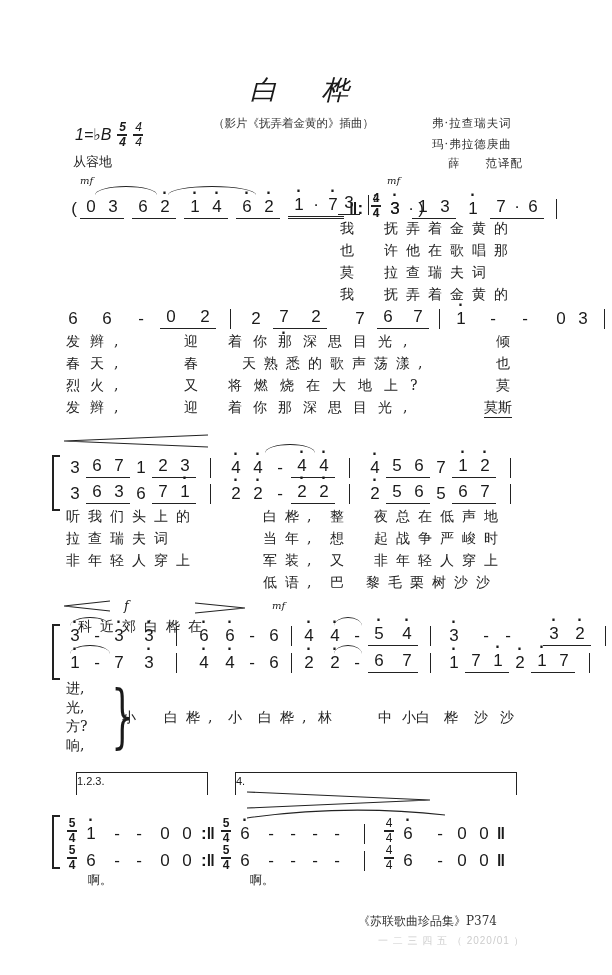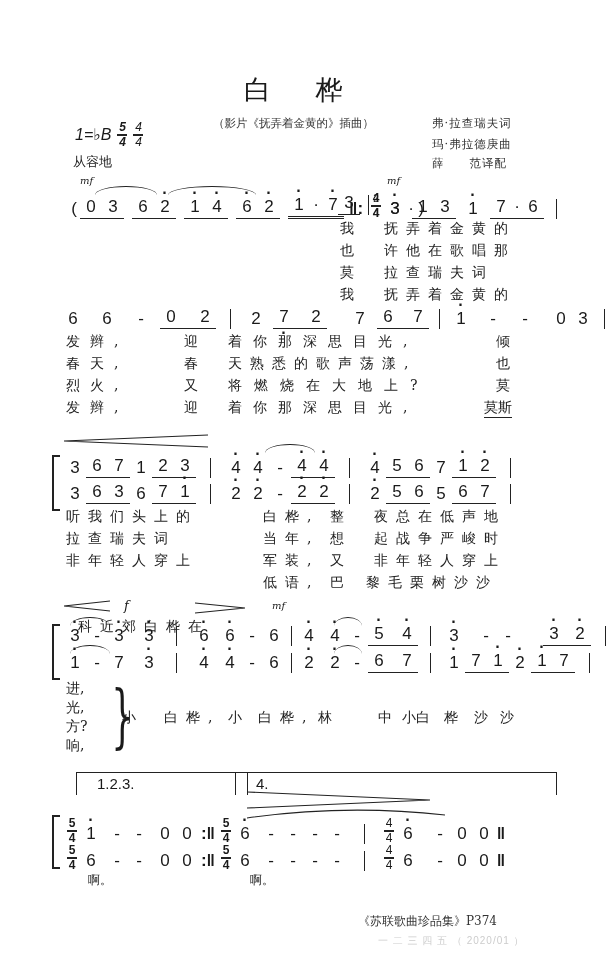--- a/index.html
+++ b/index.html
@@ -20,32 +20,32 @@
   .n.lo::after { content: "·"; position: absolute; left: 0; right: 0; bottom: -14px; font-size: 16px; line-height: 1; font-weight: bold;}
   .ul { border-bottom: 1px solid #222; padding-bottom: 1px; display: inline-flex; }
   .ul2 { border-bottom: 3px double #222; }
   .bar { display: inline-block; width: 1px; height: 20px; background: #222; margin: 0 8px; vertical-align: middle; }
   .lyric { font-family: "DejaVu Serif", serif; font-size: 14px; color: #222; }
   .frac { display: inline-flex; flex-direction: column; align-items: center; font-size: 12px; line-height: 11px; font-weight: bold; margin: 0 3px; }
   .frac .ln { width: 10px; height: 1.5px; background: #222; margin: 1px 0; }
   .bracket { position: absolute; width: 6px; border: 2px solid #222; border-right: none; }
   .slur { position: absolute; border-top: 1.3px solid #222; border-radius: 50% 50% 0 0 / 100% 100% 0 0; height: 8px; }
   .hair { position: absolute; }
-  .volta { position: absolute; border-top: 1.3px solid #222; border-left: 1.3px solid #222; height: 18px; font-size: 15px; padding: 2px 20px; }
+  .volta { position: absolute; border-top: 1.3px solid #222; border-left: 1.3px solid #222; height: 18px; font-size: 11px; padding: 2px 0; }
   .footer { font-family: "DejaVu Serif", serif; font-size: 12px; color: #333; }
   .footer2 { font-size: 10px; color: #999; letter-spacing: 1px; }
 </style>
 </head>
 <body>
 
-<div class="abs title" style="left:244px; top:72px;">白 桦</div>
+<div class="abs title" style="left:250px; top:72px;font-style:italic;">白 桦</div>
 <div class="abs sub cn" style="left:213px; top:116px;">（影片《抚弄着金黄的》插曲）</div>
 <div class="abs credit cn" style="left:432px; top:116px;">弗·拉查瑞夫词</div>
 <div class="abs credit cn" style="left:432px; top:137px;">玛·弗拉德庚曲</div>
-<div class="abs credit cn" style="left:432px; top:156px;">薛　　范译配</div>
+<div class="abs credit cn" style="left:448px; top:156px;">薛　　范译配</div>
 <div class="abs key" style="left:75px; top:122px; display:flex; align-items:center;">
   <span>1=♭B</span>
   <span class="frac" style="margin-left:6px;">
       <span>5</span>
       <span class="ln"></span>
       <span>4</span>
     </span>
   <span class="frac" style="font-weight:normal;">
       <span>4</span>
       <span class="ln"></span>
@@ -167,21 +167,21 @@
 </div>
 <div class="abs lyric" style="left:66px; top:333px; width:470px;">
   <span style="position:absolute; left:0; letter-spacing:10px;">发辫,</span>
   <span style="position:absolute; left:118px;">迎</span>
   <span style="position:absolute; left:162px; letter-spacing:11px;">着你那深思目光,</span>
   <span style="position:absolute; left:430px;">倾</span>
 </div>
 <div class="abs lyric" style="left:66px; top:355px; width:470px;">
   <span style="position:absolute; left:0; letter-spacing:10px;">春天,</span>
   <span style="position:absolute; left:118px;">春</span>
-  <span style="position:absolute; left:162px; letter-spacing:8px;">天熟悉的歌声荡漾,</span>
+  <span style="position:absolute; left:176px; letter-spacing:8px;">天熟悉的歌声荡漾,</span>
   <span style="position:absolute; left:430px;">也</span>
 </div>
 <div class="abs lyric" style="left:66px; top:377px; width:470px;">
   <span style="position:absolute; left:0; letter-spacing:10px;">烈火,</span>
   <span style="position:absolute; left:118px;">又</span>
   <span style="position:absolute; left:162px; letter-spacing:12px;">将燃烧在大地上?</span>
   <span style="position:absolute; left:430px;">莫</span>
 </div>
 <div class="abs lyric" style="left:66px; top:399px; width:470px;">
   <span style="position:absolute; left:0; letter-spacing:10px;">发辫,</span>

